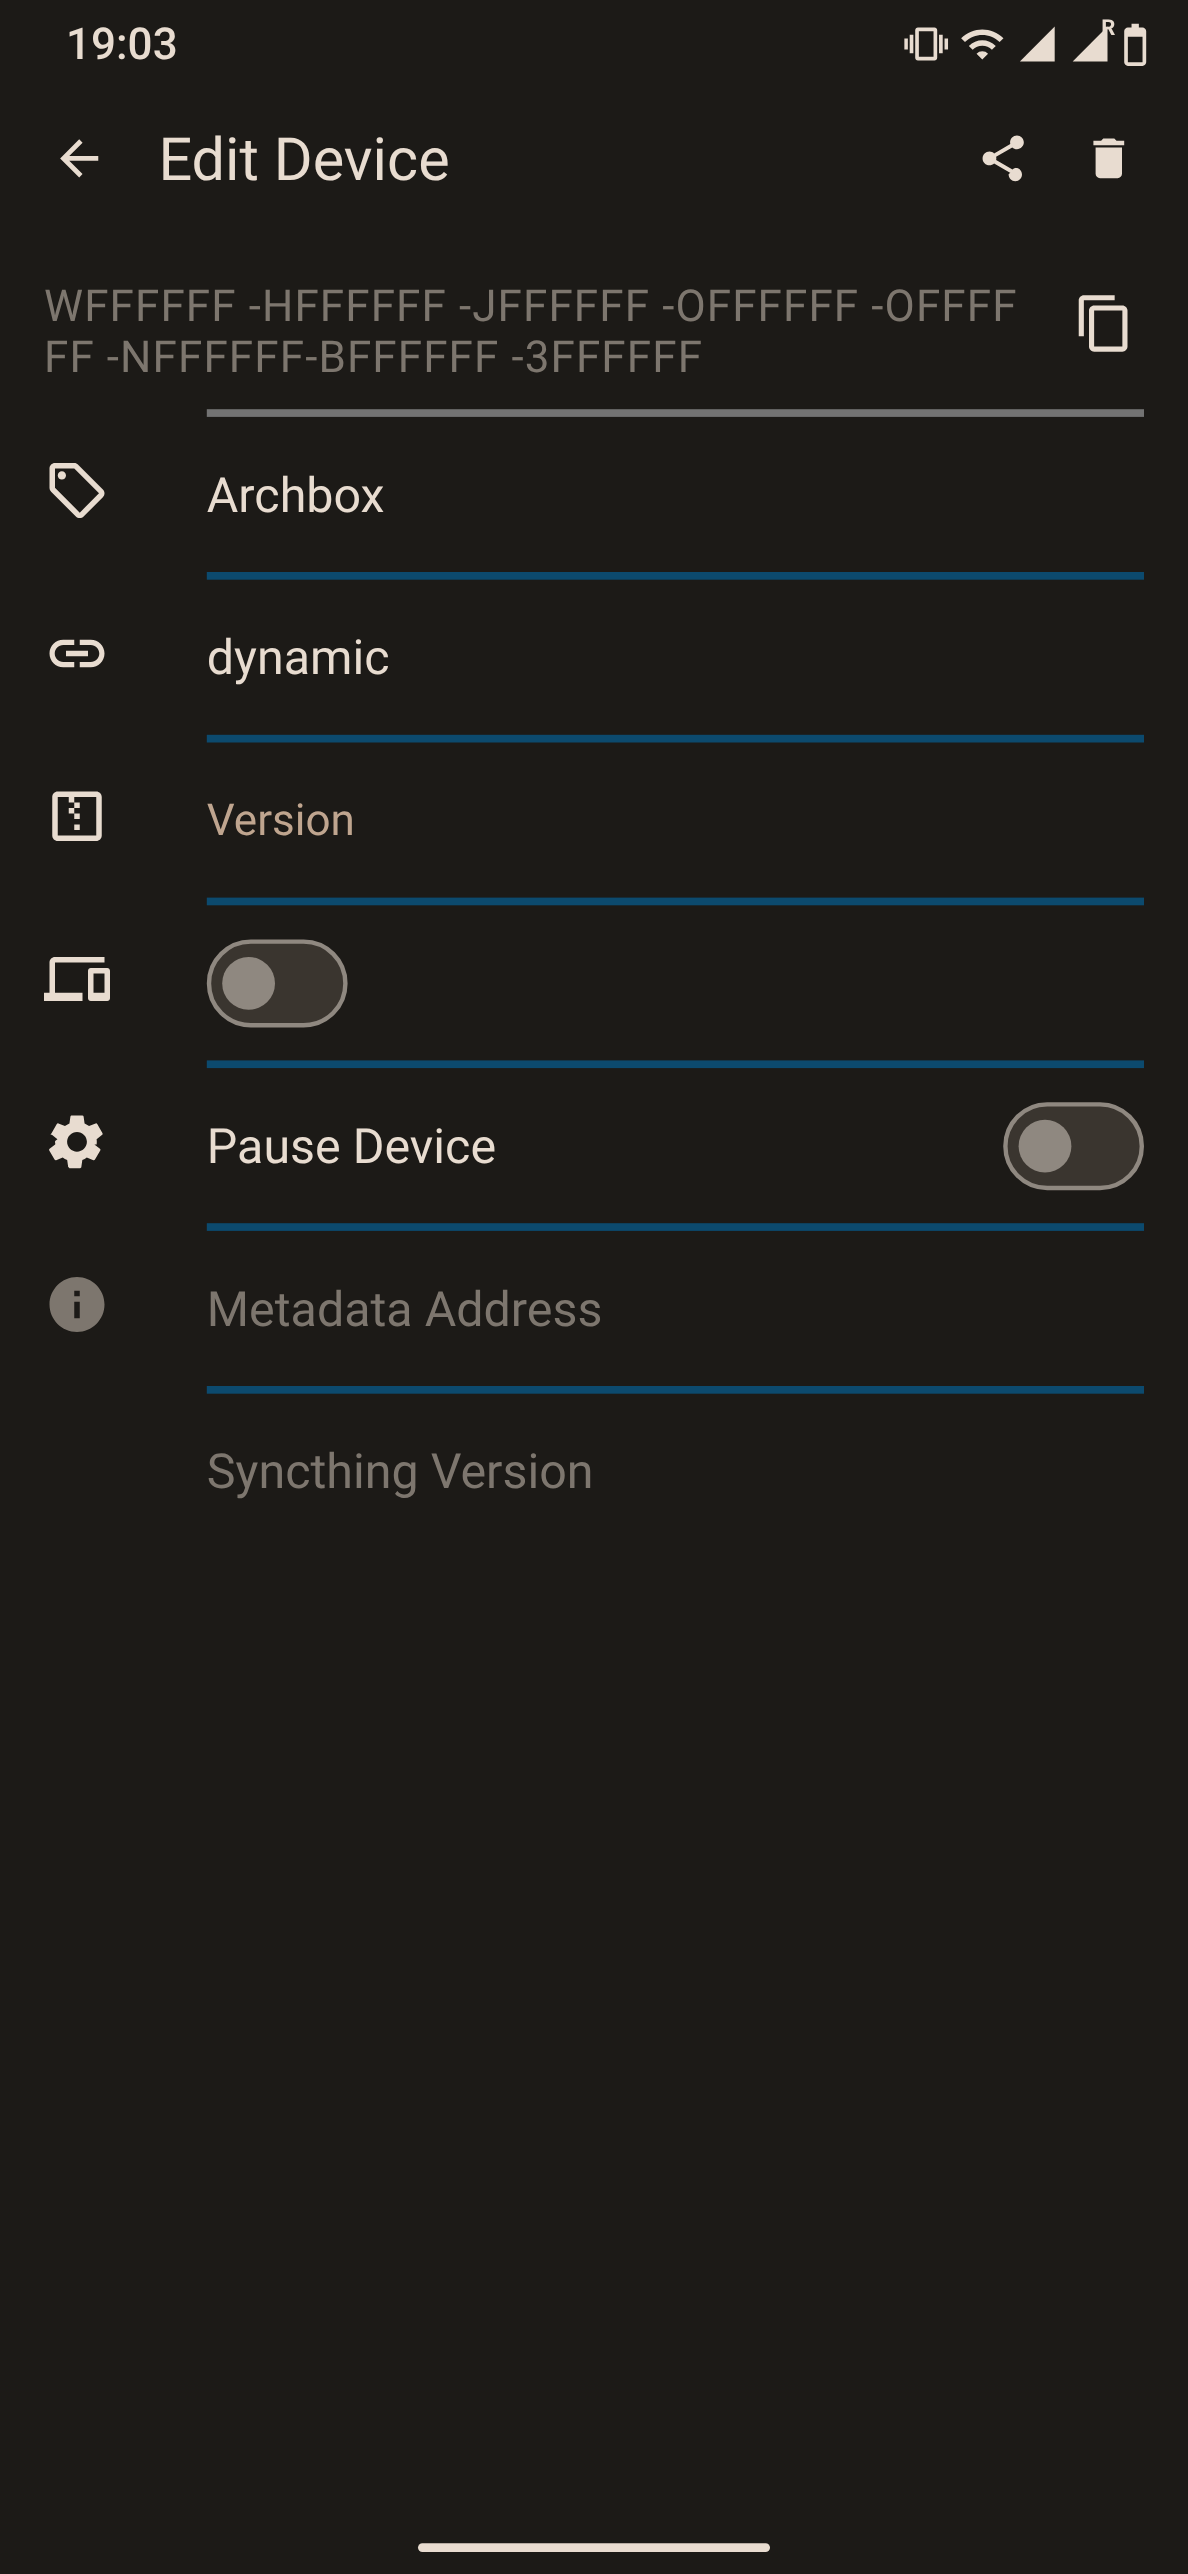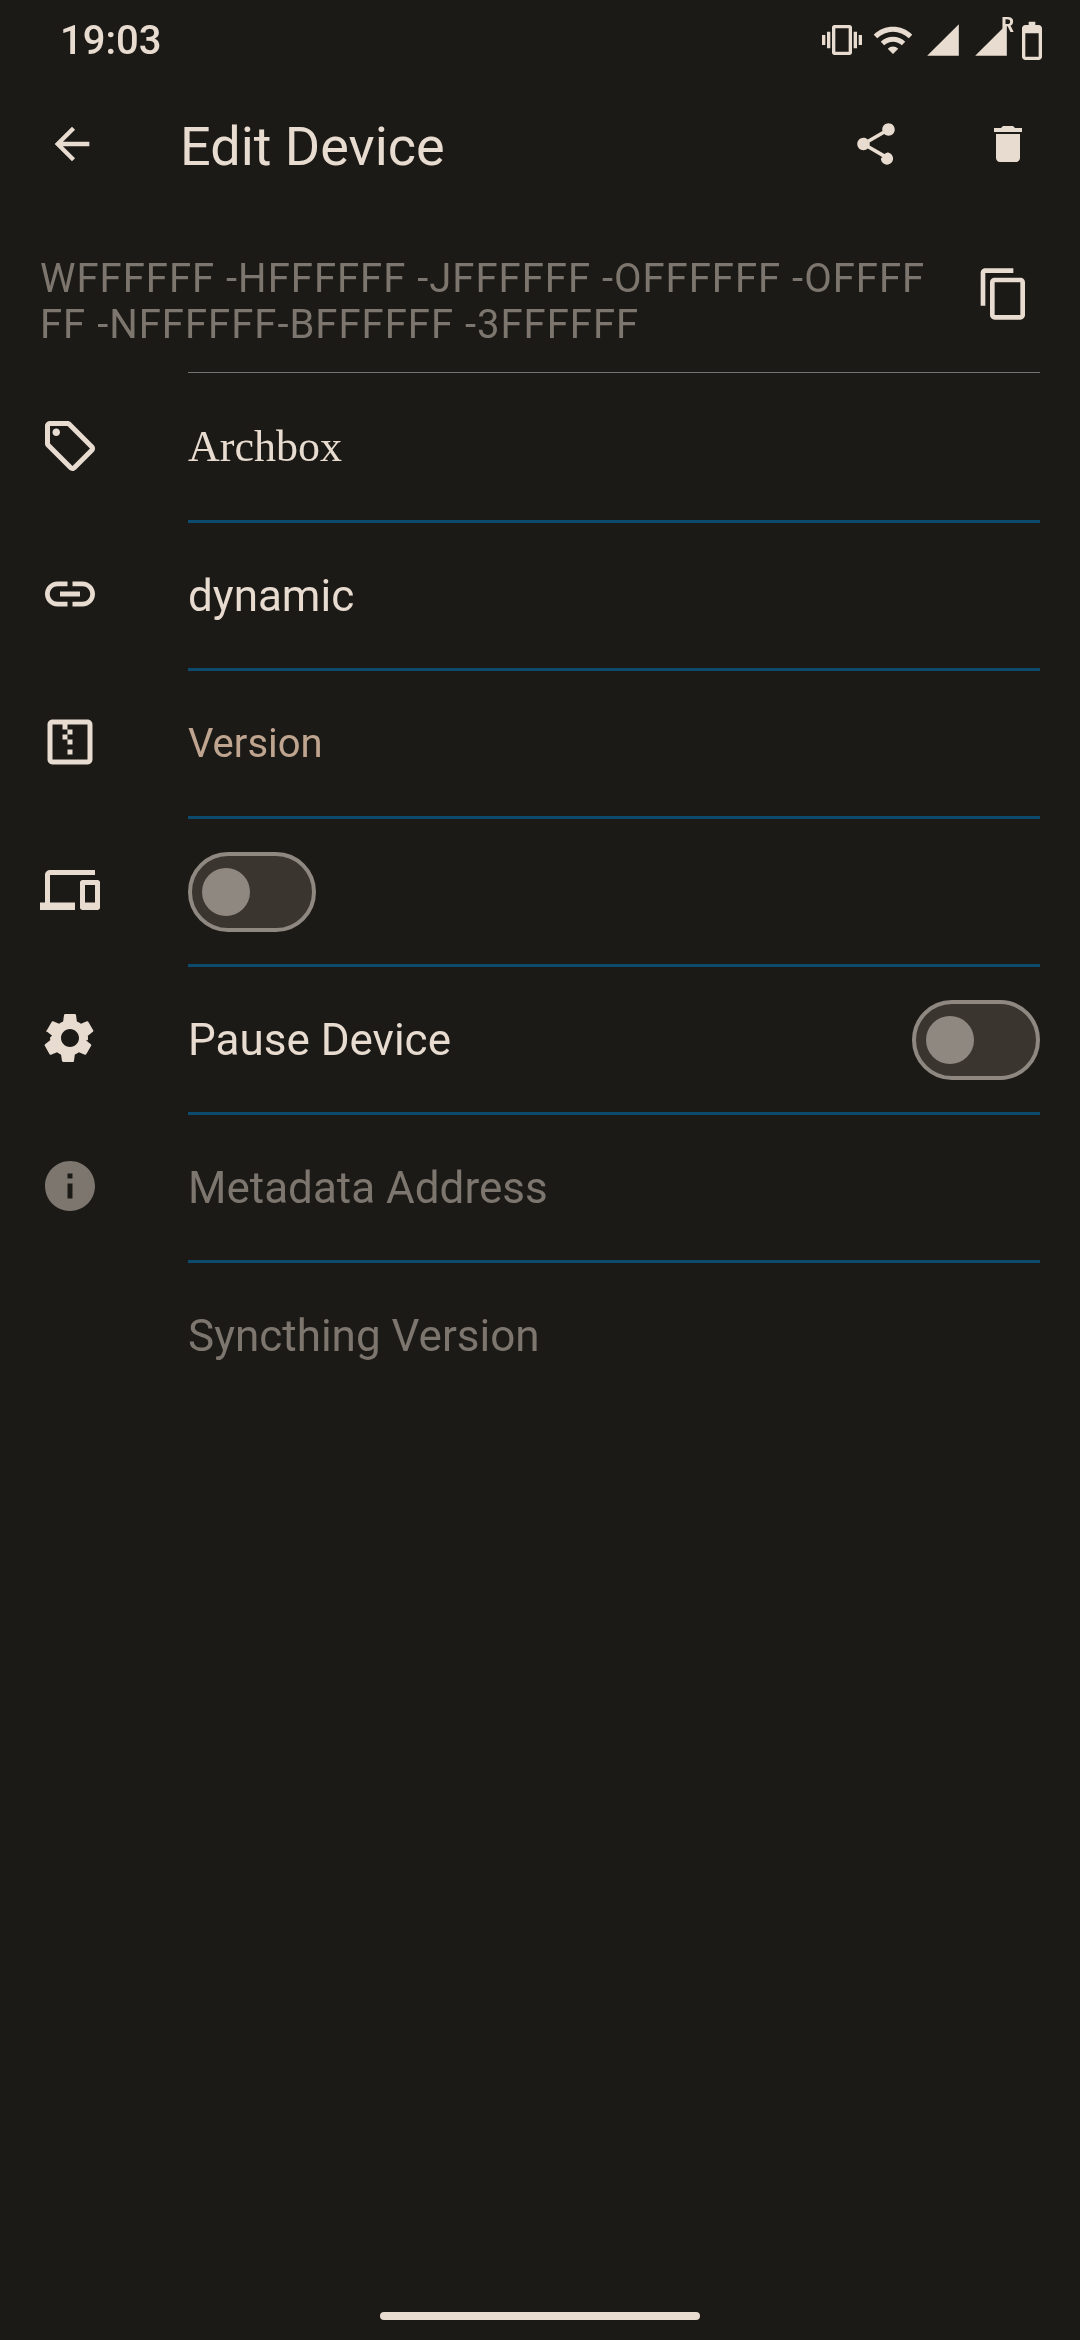--- a/index.html
+++ b/index.html
@@ -26,21 +26,20 @@
   }
   .status-right { display: flex; align-items: center; gap: 10px; }
   .status-right svg { display: block; }
 
   
   .app-bar {
     height: 132px;
     display: flex;
     align-items: center;
     padding: 0 24px;
-    gap: 36px;
   }
   .app-bar .icon-btn {
     width: 96px; height: 96px;
     display: flex; align-items: center; justify-content: center;
     border-radius: 48px;
   }
   .app-bar .title {
     flex: 1;
     font-size: 54px;
     font-weight: 400;
@@ -79,24 +78,24 @@
     width: 60px; height: 60px;
     display: flex; align-items: center; justify-content: center;
     margin-right: 88px;
     flex-shrink: 0;
   }
   .row-body {
     flex: 1;
     min-height: 148px;
     display: flex;
     align-items: center;
-    border-top: 3px solid #0c4a6e;
+    border-top: 7px solid #0c4a6e;
   }
   .id-row + .row .row-body,
-  .row.first .row-body { border-top: 1px solid #737373; font-family: Liberation Serif, serif; }
+  .row.first .row-body { border-top: 7px solid #737373; }
   .row-label {
     flex: 1;
     font-size: 44px;
     color: #e8dcd0;
   }
   .row-label.dim { color: #7d766e; }
   .row-value {
     font-size: 40px;
     color: #bfa58f;
     padding-right: 4px;

